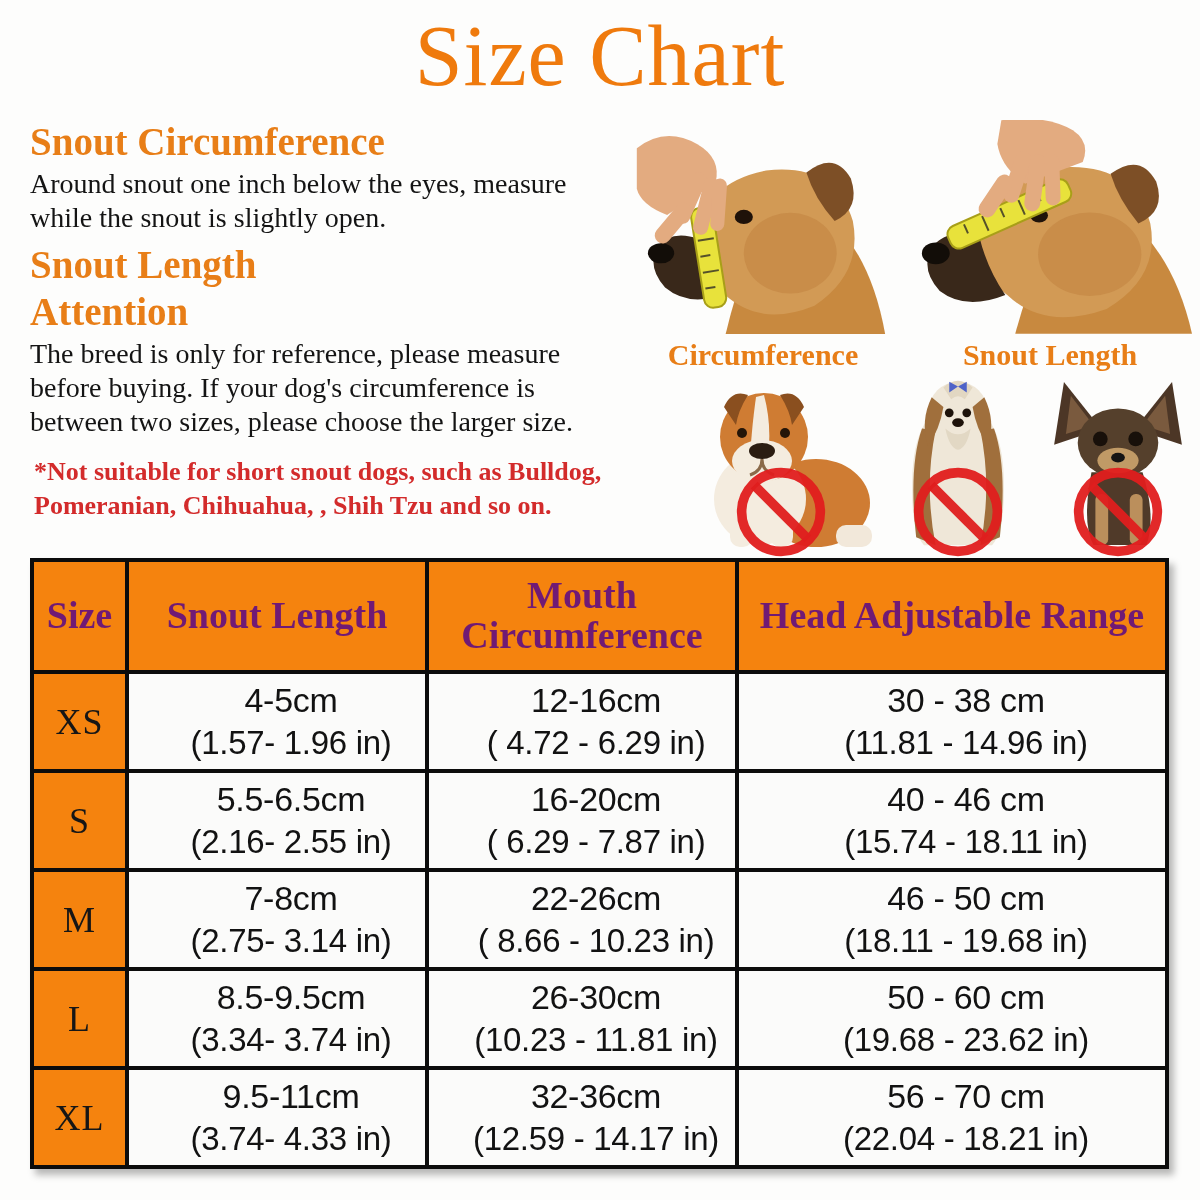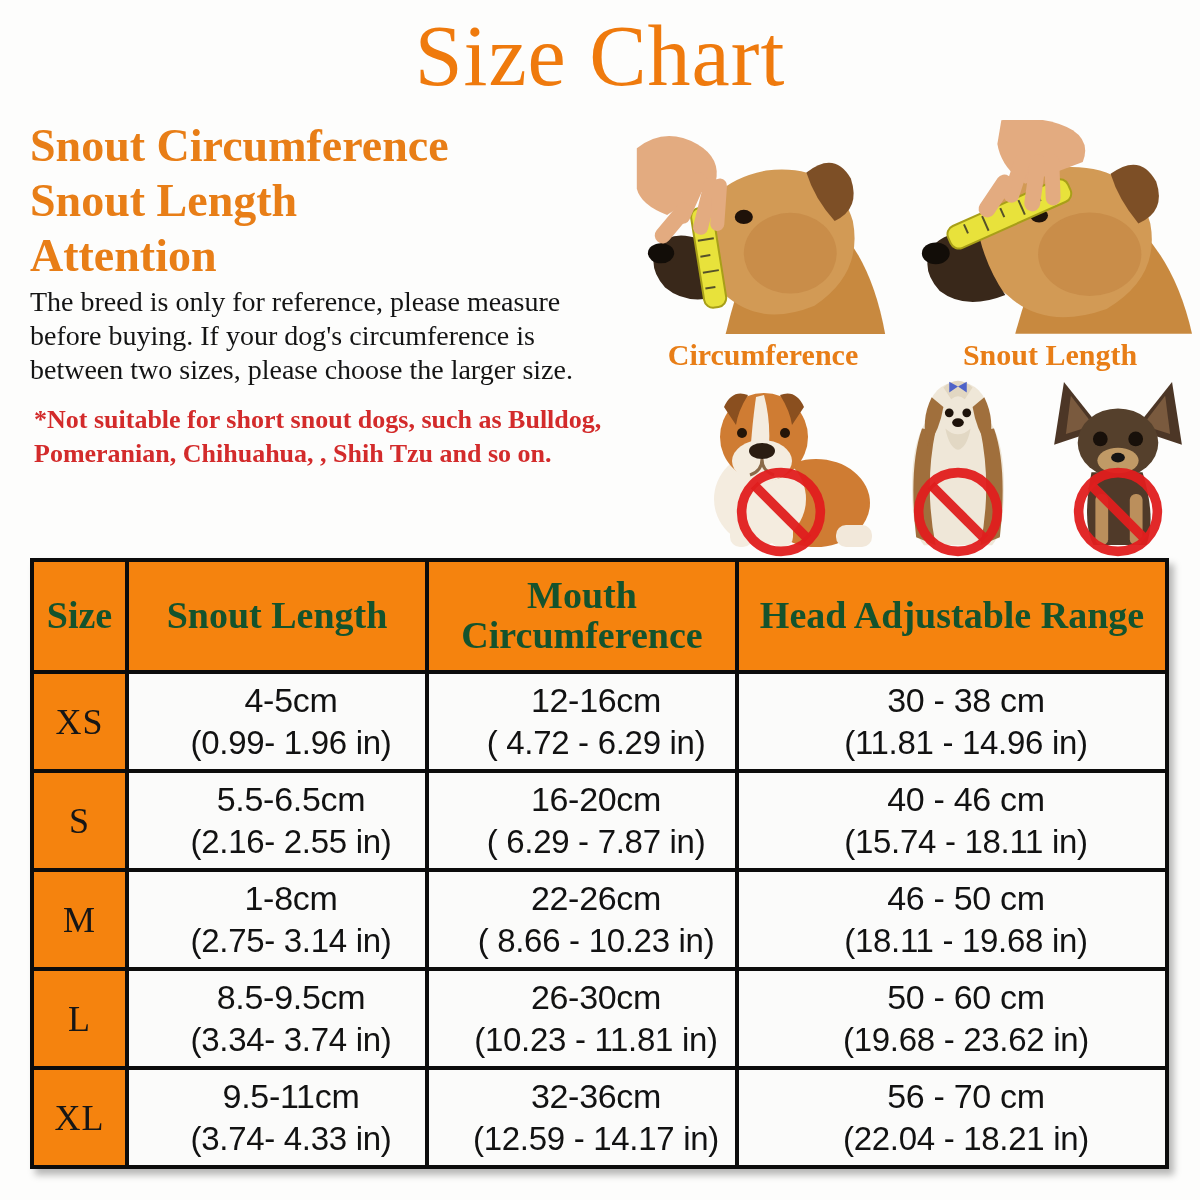--- a/index.html
+++ b/index.html
@@ -11,21 +11,21 @@
     color:#151515;
   }
   .page-title {
     position:absolute; top:6px; left:0; width:100%;
     text-align:center; font-size:86px; font-weight:400;
     color:#EF7A0D; letter-spacing:1px; margin:0;
   }
   
   .instructions { position:absolute; left:30px; top:120px; width:630px; }
   .section-heading {
-    font-size:46px; font-weight:700; color:#E87E17;
+    font-size:39px; font-weight:700; color:#E87E17;
     margin:0 0 2px 0; line-height:1.15;
   }
   .section-body {
     font-size:28px; color:#141414; margin:0 0 8px 0;
     line-height:1.22; white-space:pre-line;
   }
   .warning-text {
     font-size:26px; font-weight:700; color:#D32B2B;
     margin:16px 0 0 4px; line-height:1.3; white-space:pre-line;
   }
@@ -54,21 +54,21 @@
     position:absolute; left:30px; top:558px; width:1135px; height:610px;
     border-collapse:collapse; table-layout:fixed;
     background:#fbfbfa;
     box-shadow:5px 6px 7px rgba(0,0,0,0.28);
   }
   .size-table th, .size-table td {
     border:4px solid #0c0c0c; padding:0; text-align:center; vertical-align:middle;
   }
   .orange-cell { background:#F5830E; }
   .size-table thead th {
-    height:112px; font-size:38px; font-weight:700; color:#14532d;
+    height:112px; font-size:38px; font-weight:700; color:#701a75;
     font-family:"Liberation Serif", serif; line-height:1.05;
   }
   .two-line-header { white-space:pre-line; }
   .size-label {
     font-size:36px; font-weight:400; color:#161616; letter-spacing:1px;
     font-family:"Liberation Serif", serif;
   }
   .size-table tbody tr { height:99px; }
   .cell-cm, .cell-in {
     font-family:"Liberation Sans", sans-serif; color:#121212;
@@ -77,20 +77,22 @@
   .cell-cm { font-size:34px; }
   .cell-in { font-size:33px; }
 </style>
 </head>
 <body>
 
 <h1 class="page-title">Size Chart</h1>
 
 <div class="instructions">
   <h2 class="section-heading">Snout Circumference</h2>
+  <p class="section-body">Around snout one inch below the eyes, measure
+while the snout is slightly open.</p>
   <h2 class="section-heading">Snout Length</h2>
   <h2 class="section-heading">Attention</h2>
   <p class="section-body">The breed is only for reference, please measure
 before buying. If your dog's circumference is
 between two sizes, please choose the larger size.</p>
   <p class="warning-text">*Not suitable for short snout dogs, such as Bulldog,
 Pomeranian, Chihuahua, , Shih Tzu and so on.</p>
 </div>
 
 <div class="measure-figures">
@@ -244,21 +246,21 @@
       <th class="orange-cell two-line-header">Mouth
 Circumference</th>
       <th class="orange-cell">Head Adjustable Range</th>
     </tr>
   </thead>
   <tbody>
     <tr>
       <td class="orange-cell size-label">XS</td>
       <td>
         <div class="cell-cm">4-5cm</div>
-        <div class="cell-in">(0.99- 1.96 in)</div>
+        <div class="cell-in">(1.57- 1.96 in)</div>
       </td>
       <td>
         <div class="cell-cm">12-16cm</div>
         <div class="cell-in">( 4.72 - 6.29 in)</div>
       </td>
       <td>
         <div class="cell-cm">30 - 38 cm</div>
         <div class="cell-in">(11.81 - 14.96 in)</div>
       </td>
     </tr>
@@ -273,21 +275,21 @@
         <div class="cell-in">( 6.29 - 7.87 in)</div>
       </td>
       <td>
         <div class="cell-cm">40 - 46 cm</div>
         <div class="cell-in">(15.74 - 18.11 in)</div>
       </td>
     </tr>
     <tr>
       <td class="orange-cell size-label">M</td>
       <td>
-        <div class="cell-cm">1-8cm</div>
+        <div class="cell-cm">7-8cm</div>
         <div class="cell-in">(2.75- 3.14 in)</div>
       </td>
       <td>
         <div class="cell-cm">22-26cm</div>
         <div class="cell-in">( 8.66 - 10.23 in)</div>
       </td>
       <td>
         <div class="cell-cm">46 - 50 cm</div>
         <div class="cell-in">(18.11 - 19.68 in)</div>
       </td>

